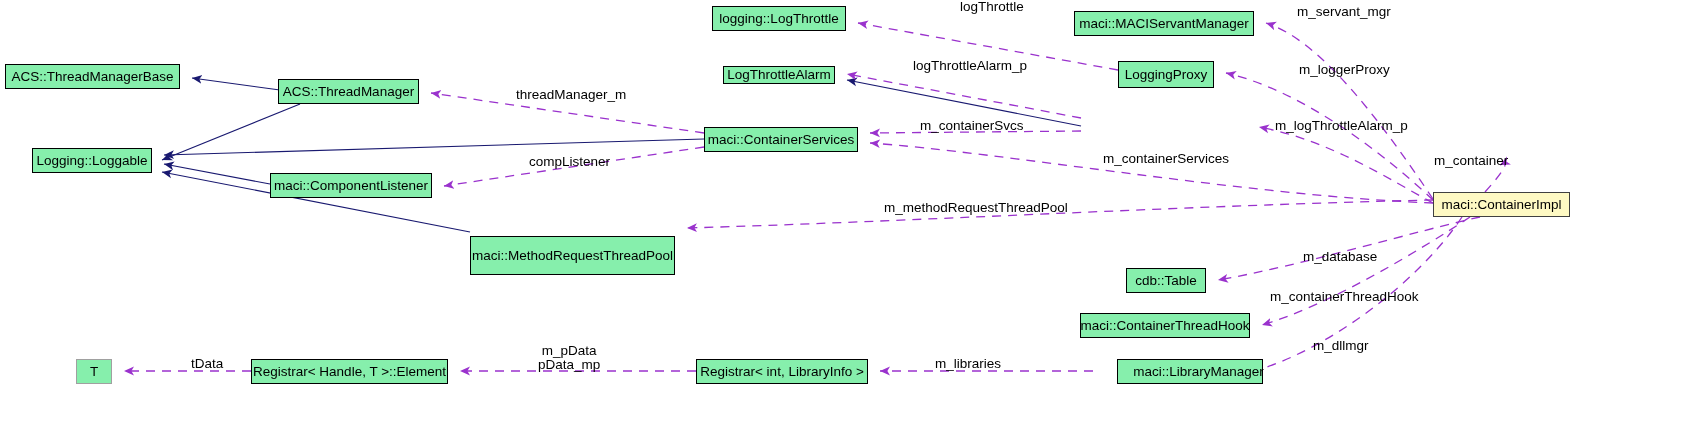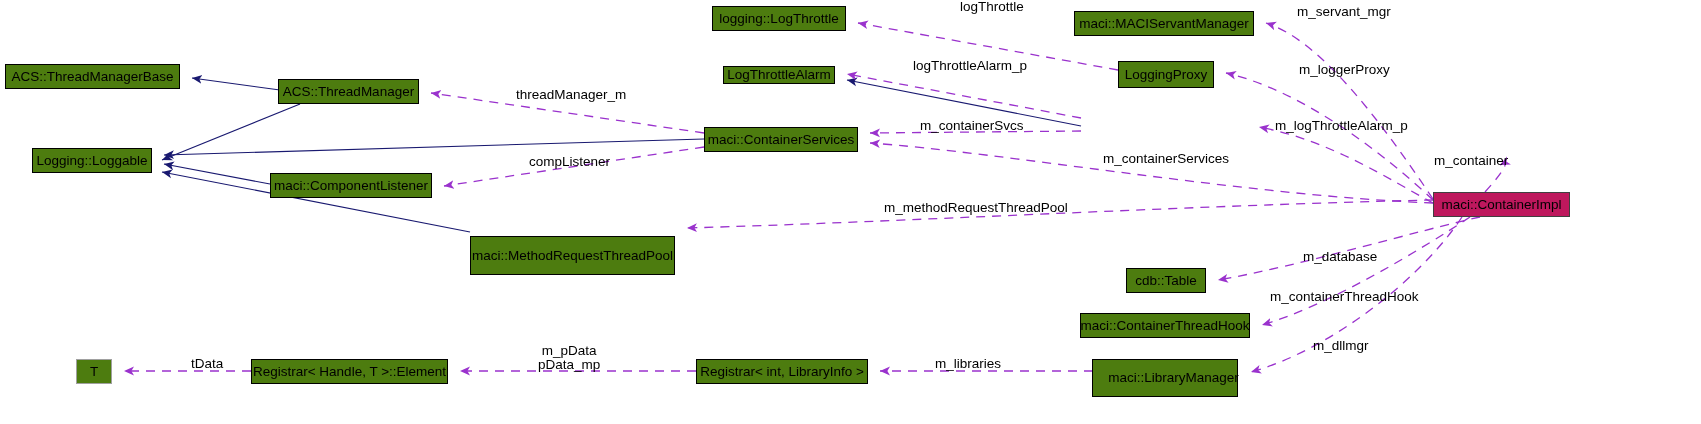--- a/index.html
+++ b/index.html
@@ -8,31 +8,31 @@
     width:1701px;height:424px;
     background:#ffffff;
     font-family:"Liberation Sans", sans-serif;
     overflow:hidden;
   }
   svg.edges{position:absolute;left:0;top:0;width:1701px;height:424px;pointer-events:none;}
   .node{
     position:absolute;
     box-sizing:border-box;
     border:1px solid #000000;
-    background:#4d7c0f;
+    background:#86efac;
     color:#000000;
     font-size:13.5px;
     line-height:1;
     display:flex;
     align-items:center;
     justify-content:center;
     white-space:nowrap;
     padding:0 7px;
   }
-  .node.highlight{background:#be185d;border-color:#404040;}
+  .node.highlight{background:#fef9c3;border-color:#404040;}
   .node.tparam{border-color:#a0a0a0;}
   .edge-label{
     position:absolute;
     font-size:13.5px;
     color:#000000;
     white-space:nowrap;
     line-height:1.05;
     text-align:center;
   }
 </style>
@@ -86,21 +86,21 @@
   <div class="node" style="left: 278px; top: 79px; width: 141px; height: 25px;">ACS::ThreadManager</div>
   <div class="node" style="left: 270px; top: 173px; width: 162px; height: 25px;">maci::ComponentListener</div>
   <div class="node" style="left: 470px; top: 236px; width: 205px; height: 39px;">maci::MethodRequestThreadPool</div>
   <div class="node" style="left: 712px; top: 6px; width: 134px; height: 25px;">logging::LogThrottle</div>
   <div class="node" style="left: 723px; top: 66px; width: 112px; height: 18px;">LogThrottleAlarm</div>
   <div class="node" style="left: 704px; top: 127px; width: 154px; height: 25px;">maci::ContainerServices</div>
   <div class="node" style="left: 1074px; top: 11px; width: 180px; height: 25px;">maci::MACIServantManager</div>
   <div class="node" style="left: 1118px; top: 61px; width: 96px; height: 27px;">LoggingProxy</div>
   <div class="node" style="left: 1126px; top: 268px; width: 80px; height: 25px;">cdb::Table</div>
   <div class="node" style="left: 1080px; top: 313px; width: 170px; height: 25px;">maci::ContainerThreadHook</div>
-  <div class="node" style="left: 1092px; top: 359px; width: 146px; height: 38px; padding-left: 24px;">maci::LibraryManager</div>
+  <div class="node" style="left: 1117px; top: 359px; width: 146px; height: 25px; padding-left: 24px;">maci::LibraryManager</div>
   <div class="node highlight" style="left: 1433px; top: 192px; width: 137px; height: 25px;">maci::ContainerImpl</div>
   <div class="node tparam" style="left: 76px; top: 359px; width: 36px; height: 25px;">T</div>
   <div class="node" style="left: 251px; top: 359px; width: 197px; height: 25px;">Registrar&lt; Handle, T &gt;::Element</div>
   <div class="node" style="left: 696px; top: 359px; width: 172px; height: 25px;">Registrar&lt; int, LibraryInfo &gt;</div>
 
   <div class="edge-label" style="left: 516px; top: 88px;">threadManager_m</div>
   <div class="edge-label" style="left: 529px; top: 155px;">compListener</div>
   <div class="edge-label" style="left: 940px; top: 0; padding-left: 20px;">logThrottle</div>
   <div class="edge-label" style="left: 913px; top: 59px;">logThrottleAlarm_p</div>
   <div class="edge-label" style="left: 920px; top: 119px;">m_containerSvcs</div>

